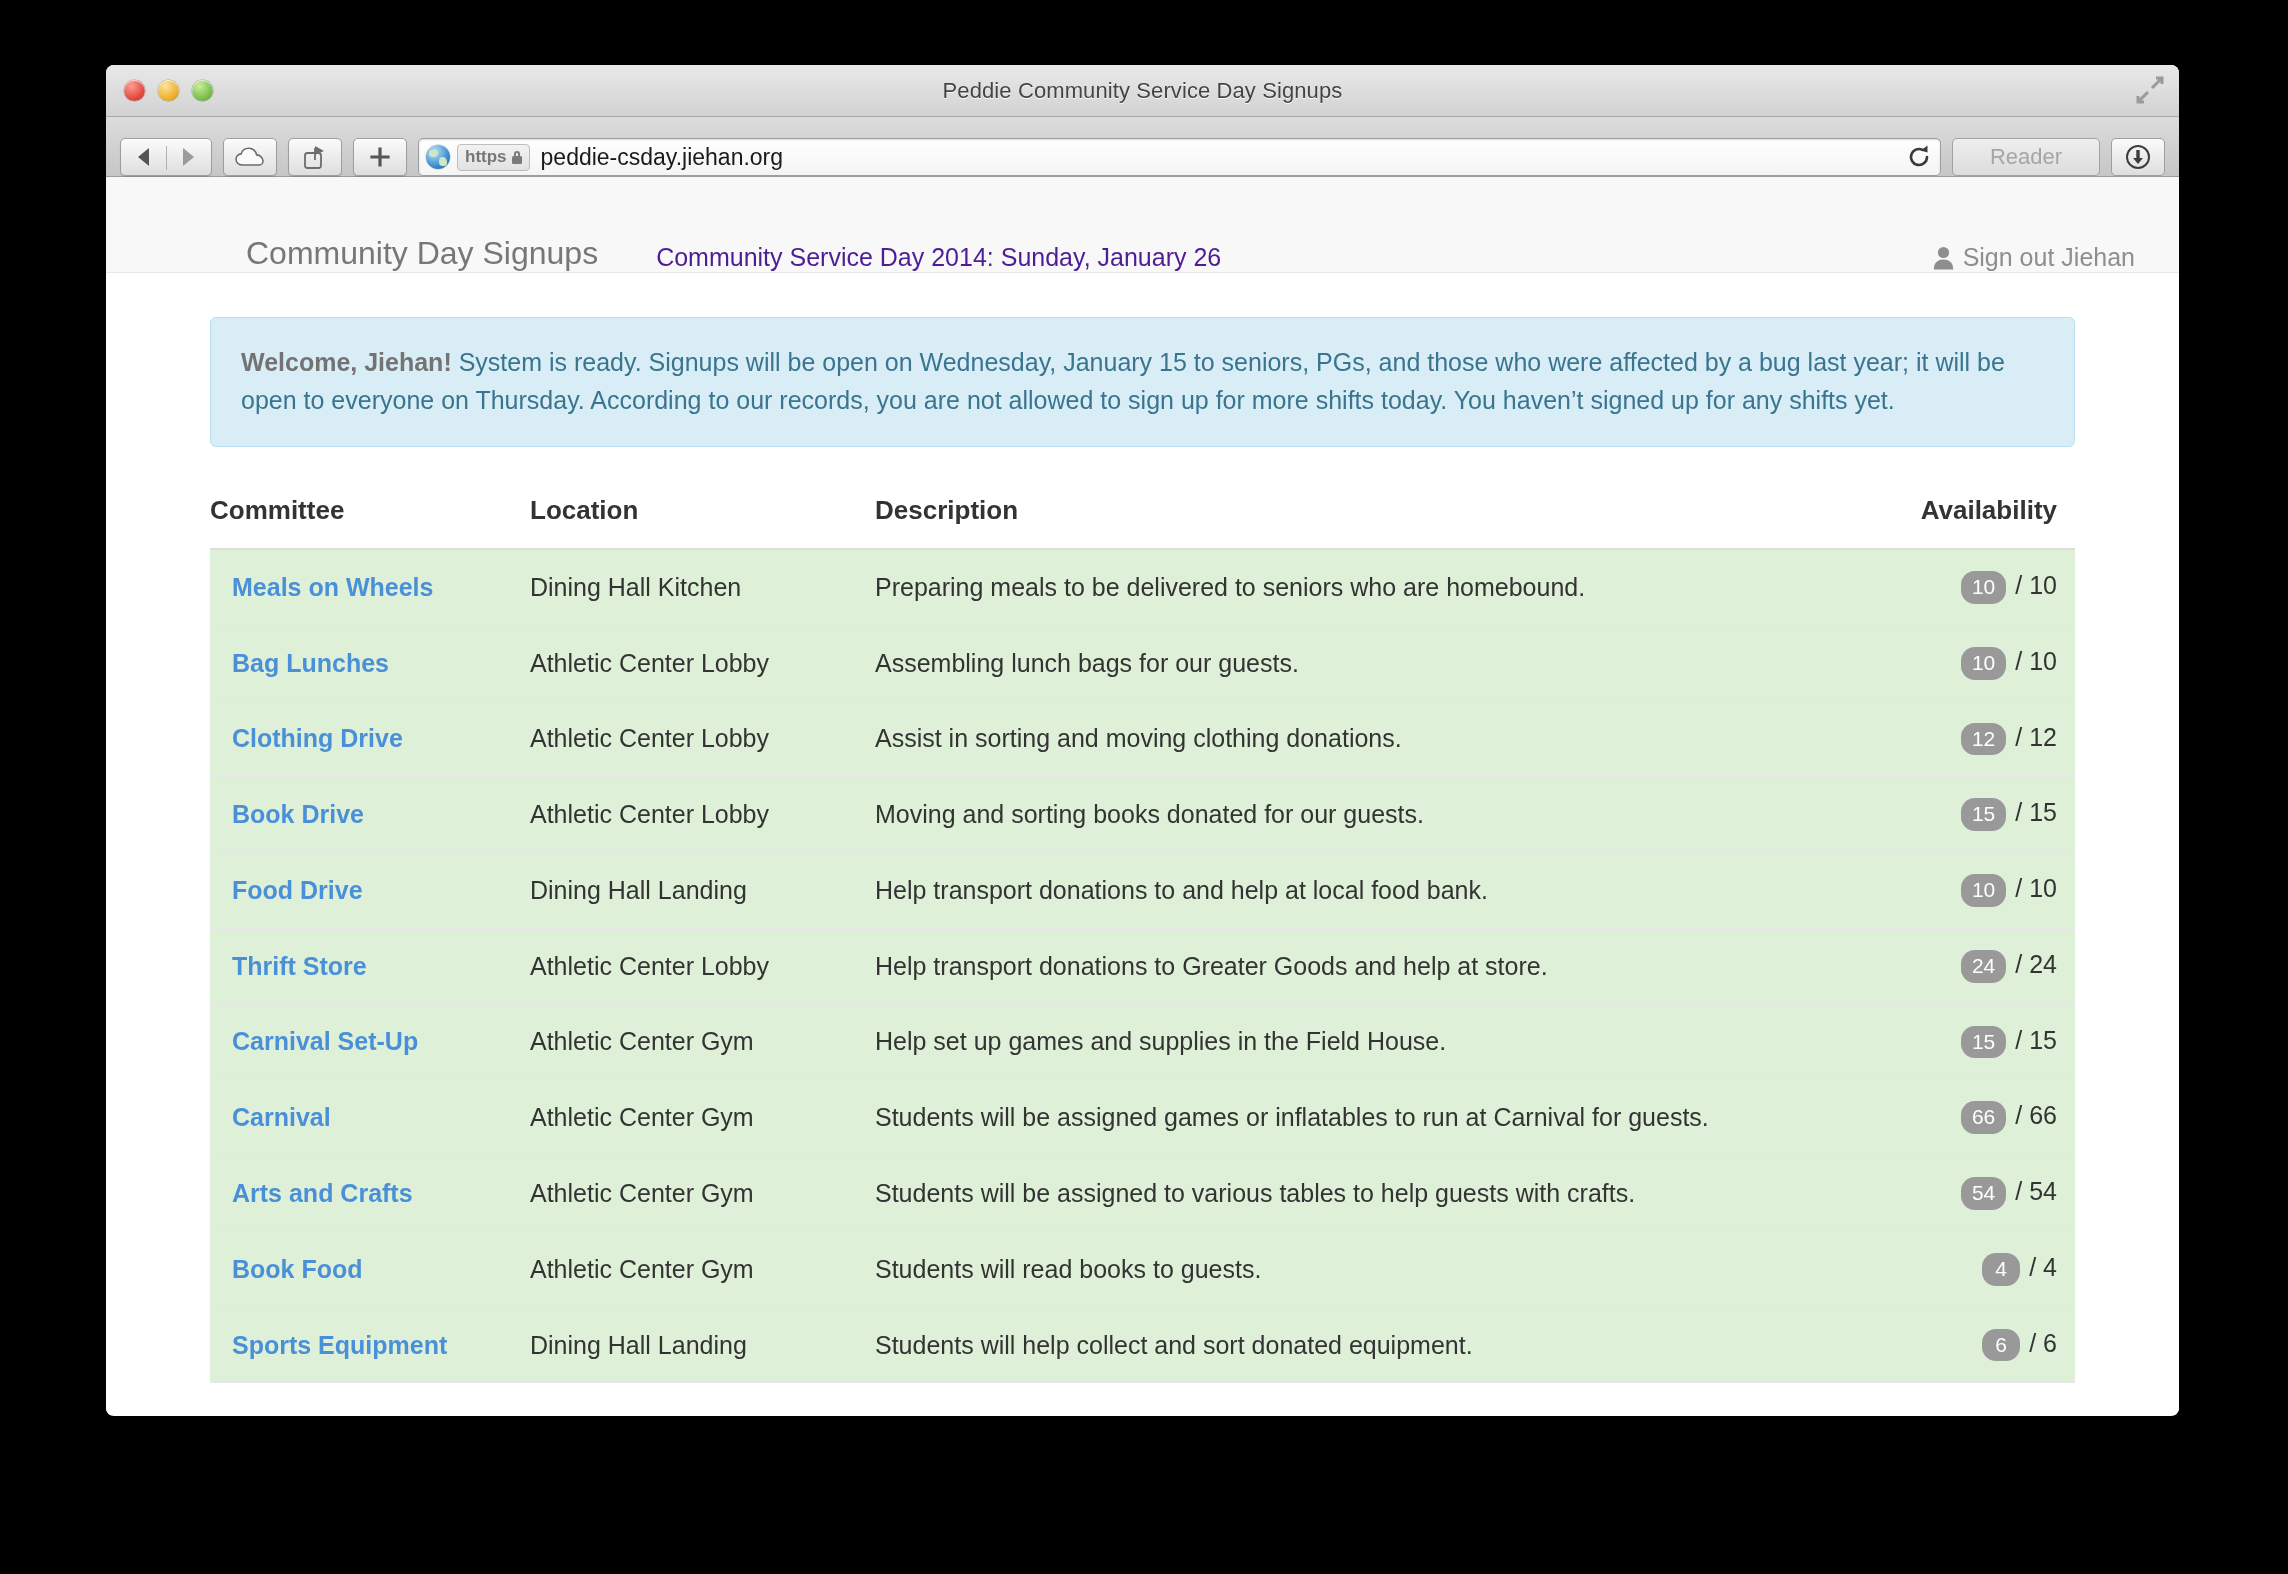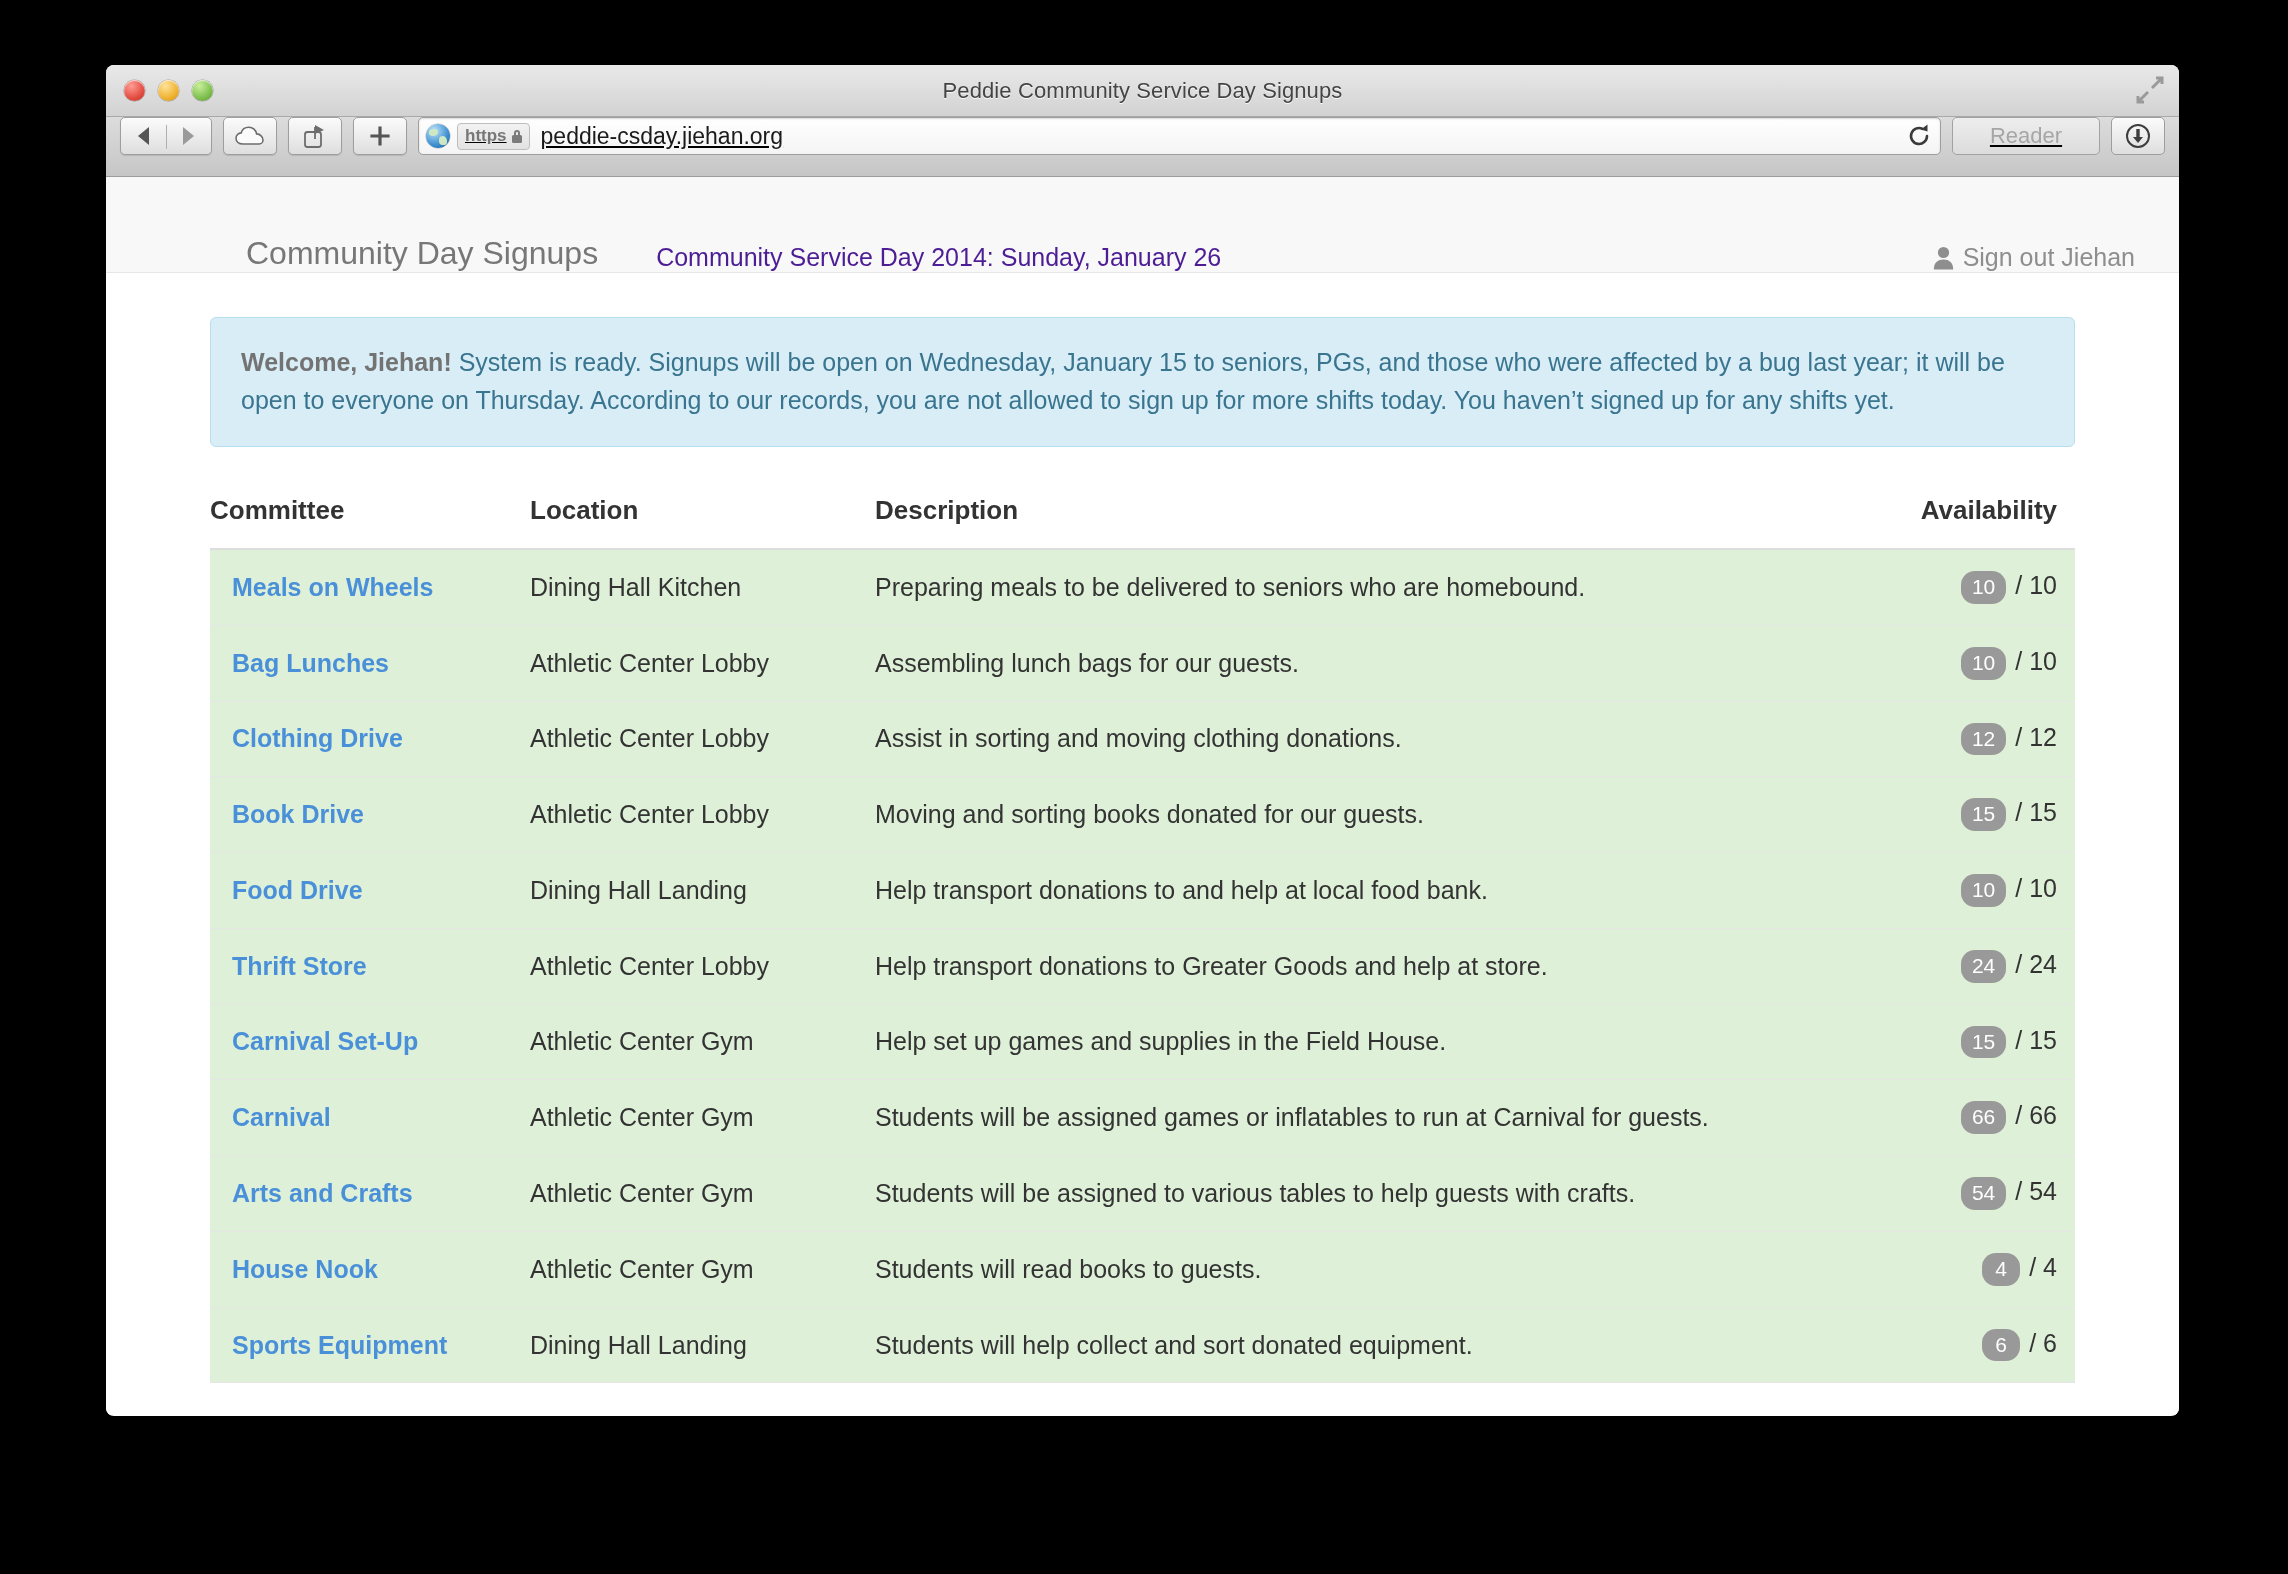--- a/index.html
+++ b/index.html
@@ -47,24 +47,23 @@
   .fullscreen-btn {
     position:absolute; right:14px; top:10px;
     width:30px; height:30px;
   }
 
   
   .toolbar {
     height:60px;
     background:linear-gradient(#dcdcdc,#c6c6c6);
     border-bottom:1px solid #9c9c9c;
-    display:flex; align-items:flex-start;
+    display:flex; align-items:flex-end;
     padding:0 14px;
     gap:11px;
-    text-decoration:underline;
   }
   .tb-btn {
     background:linear-gradient(#fbfbfb,#dedede);
     border:1px solid #9e9e9e;
     border-radius:5px;
     height:38px;
     display:flex; align-items:center; justify-content:center;
     box-shadow:0 1px 0 rgba(255,255,255,.7) inset, 0 1px 1px rgba(0,0,0,.12);
   }
   .navgroup { width:92px; position:relative; }
@@ -395,21 +394,21 @@
               <td class="description">Students will be assigned games or inflatables to run at Carnival for guests.</td>
               <td class="availability"><span class="badge">66</span><span class="slash">/ 66</span></td>
             </tr>
             <tr style="background: rgb(223, 240, 216);">
               <td class="committee"><a href="#">Arts and Crafts</a></td>
               <td class="location">Athletic Center Gym</td>
               <td class="description">Students will be assigned to various tables to help guests with crafts.</td>
               <td class="availability"><span class="badge">54</span><span class="slash">/ 54</span></td>
             </tr>
             <tr style="background: rgb(223, 240, 216);">
-              <td class="committee"><a href="#">House Nook</a></td>
+              <td class="committee"><a href="#">Book Food</a></td>
               <td class="location">Athletic Center Gym</td>
               <td class="description">Students will read books to guests.</td>
               <td class="availability"><span class="badge">4</span><span class="slash">/ 4</span></td>
             </tr>
             <tr style="background: rgb(223, 240, 216);">
               <td class="committee"><a href="#">Sports Equipment</a></td>
               <td class="location">Dining Hall Landing</td>
               <td class="description">Students will help collect and sort donated equipment.</td>
               <td class="availability"><span class="badge">6</span><span class="slash">/ 6</span></td>
             </tr>

